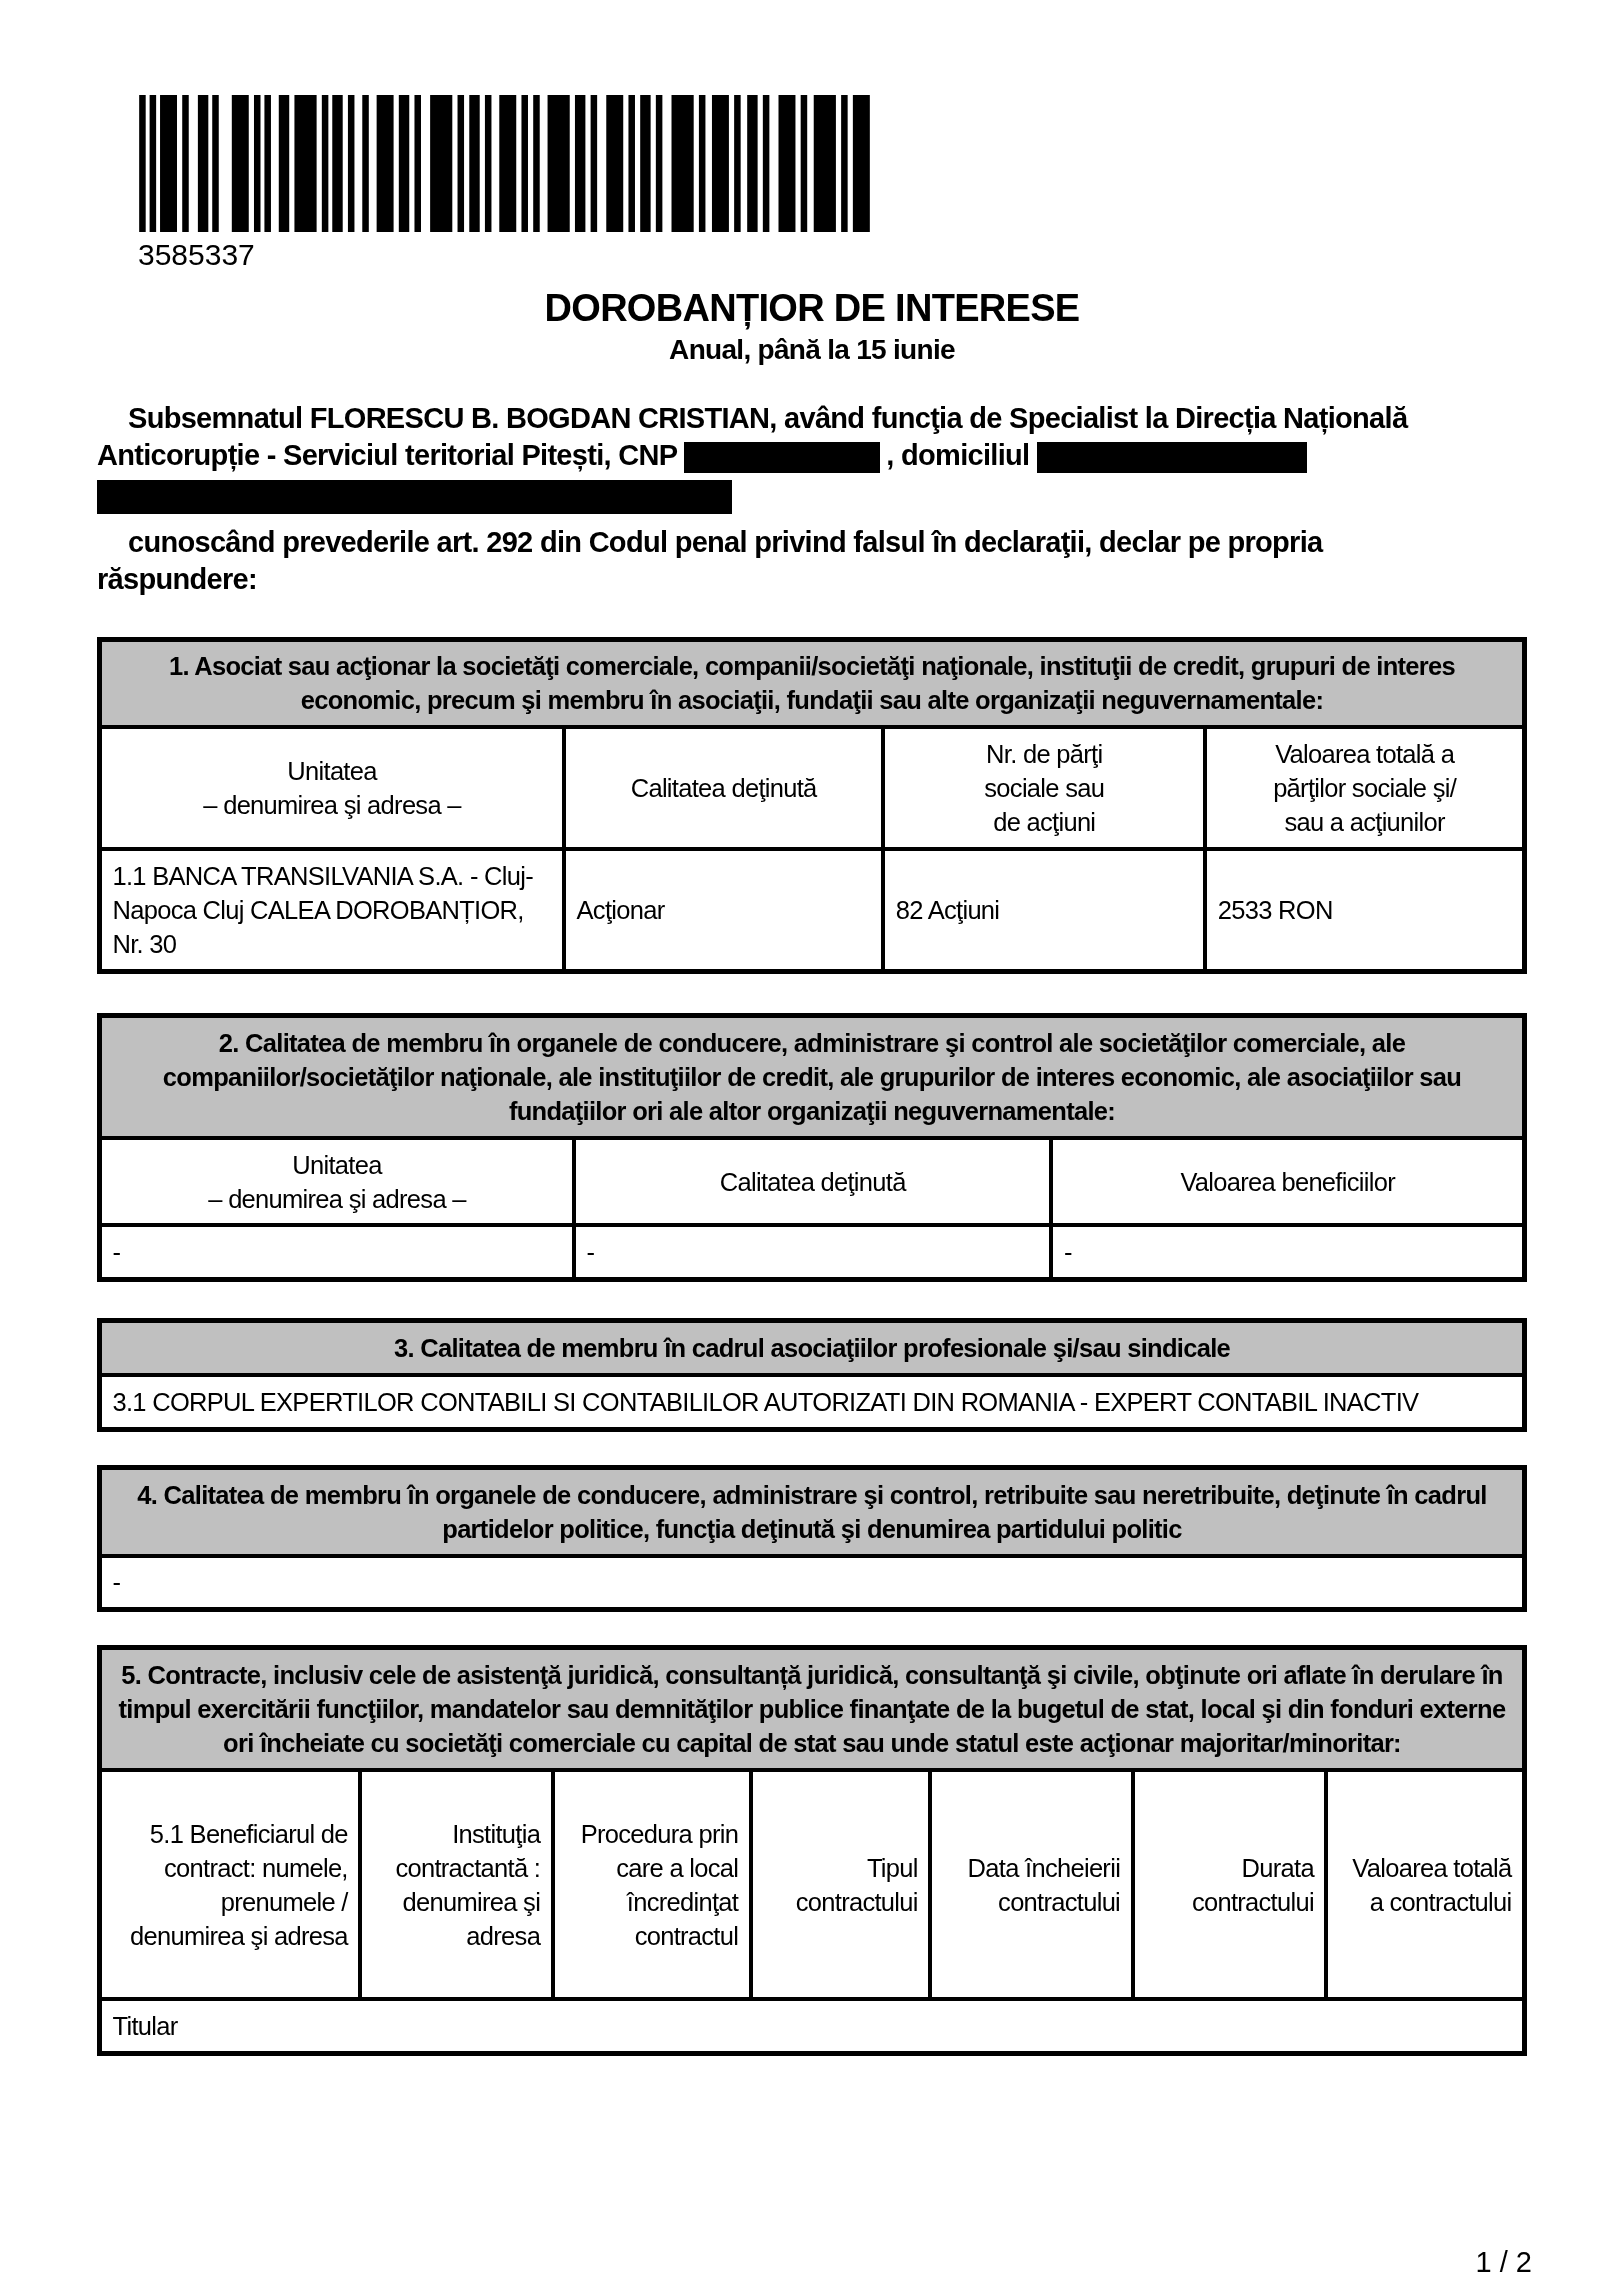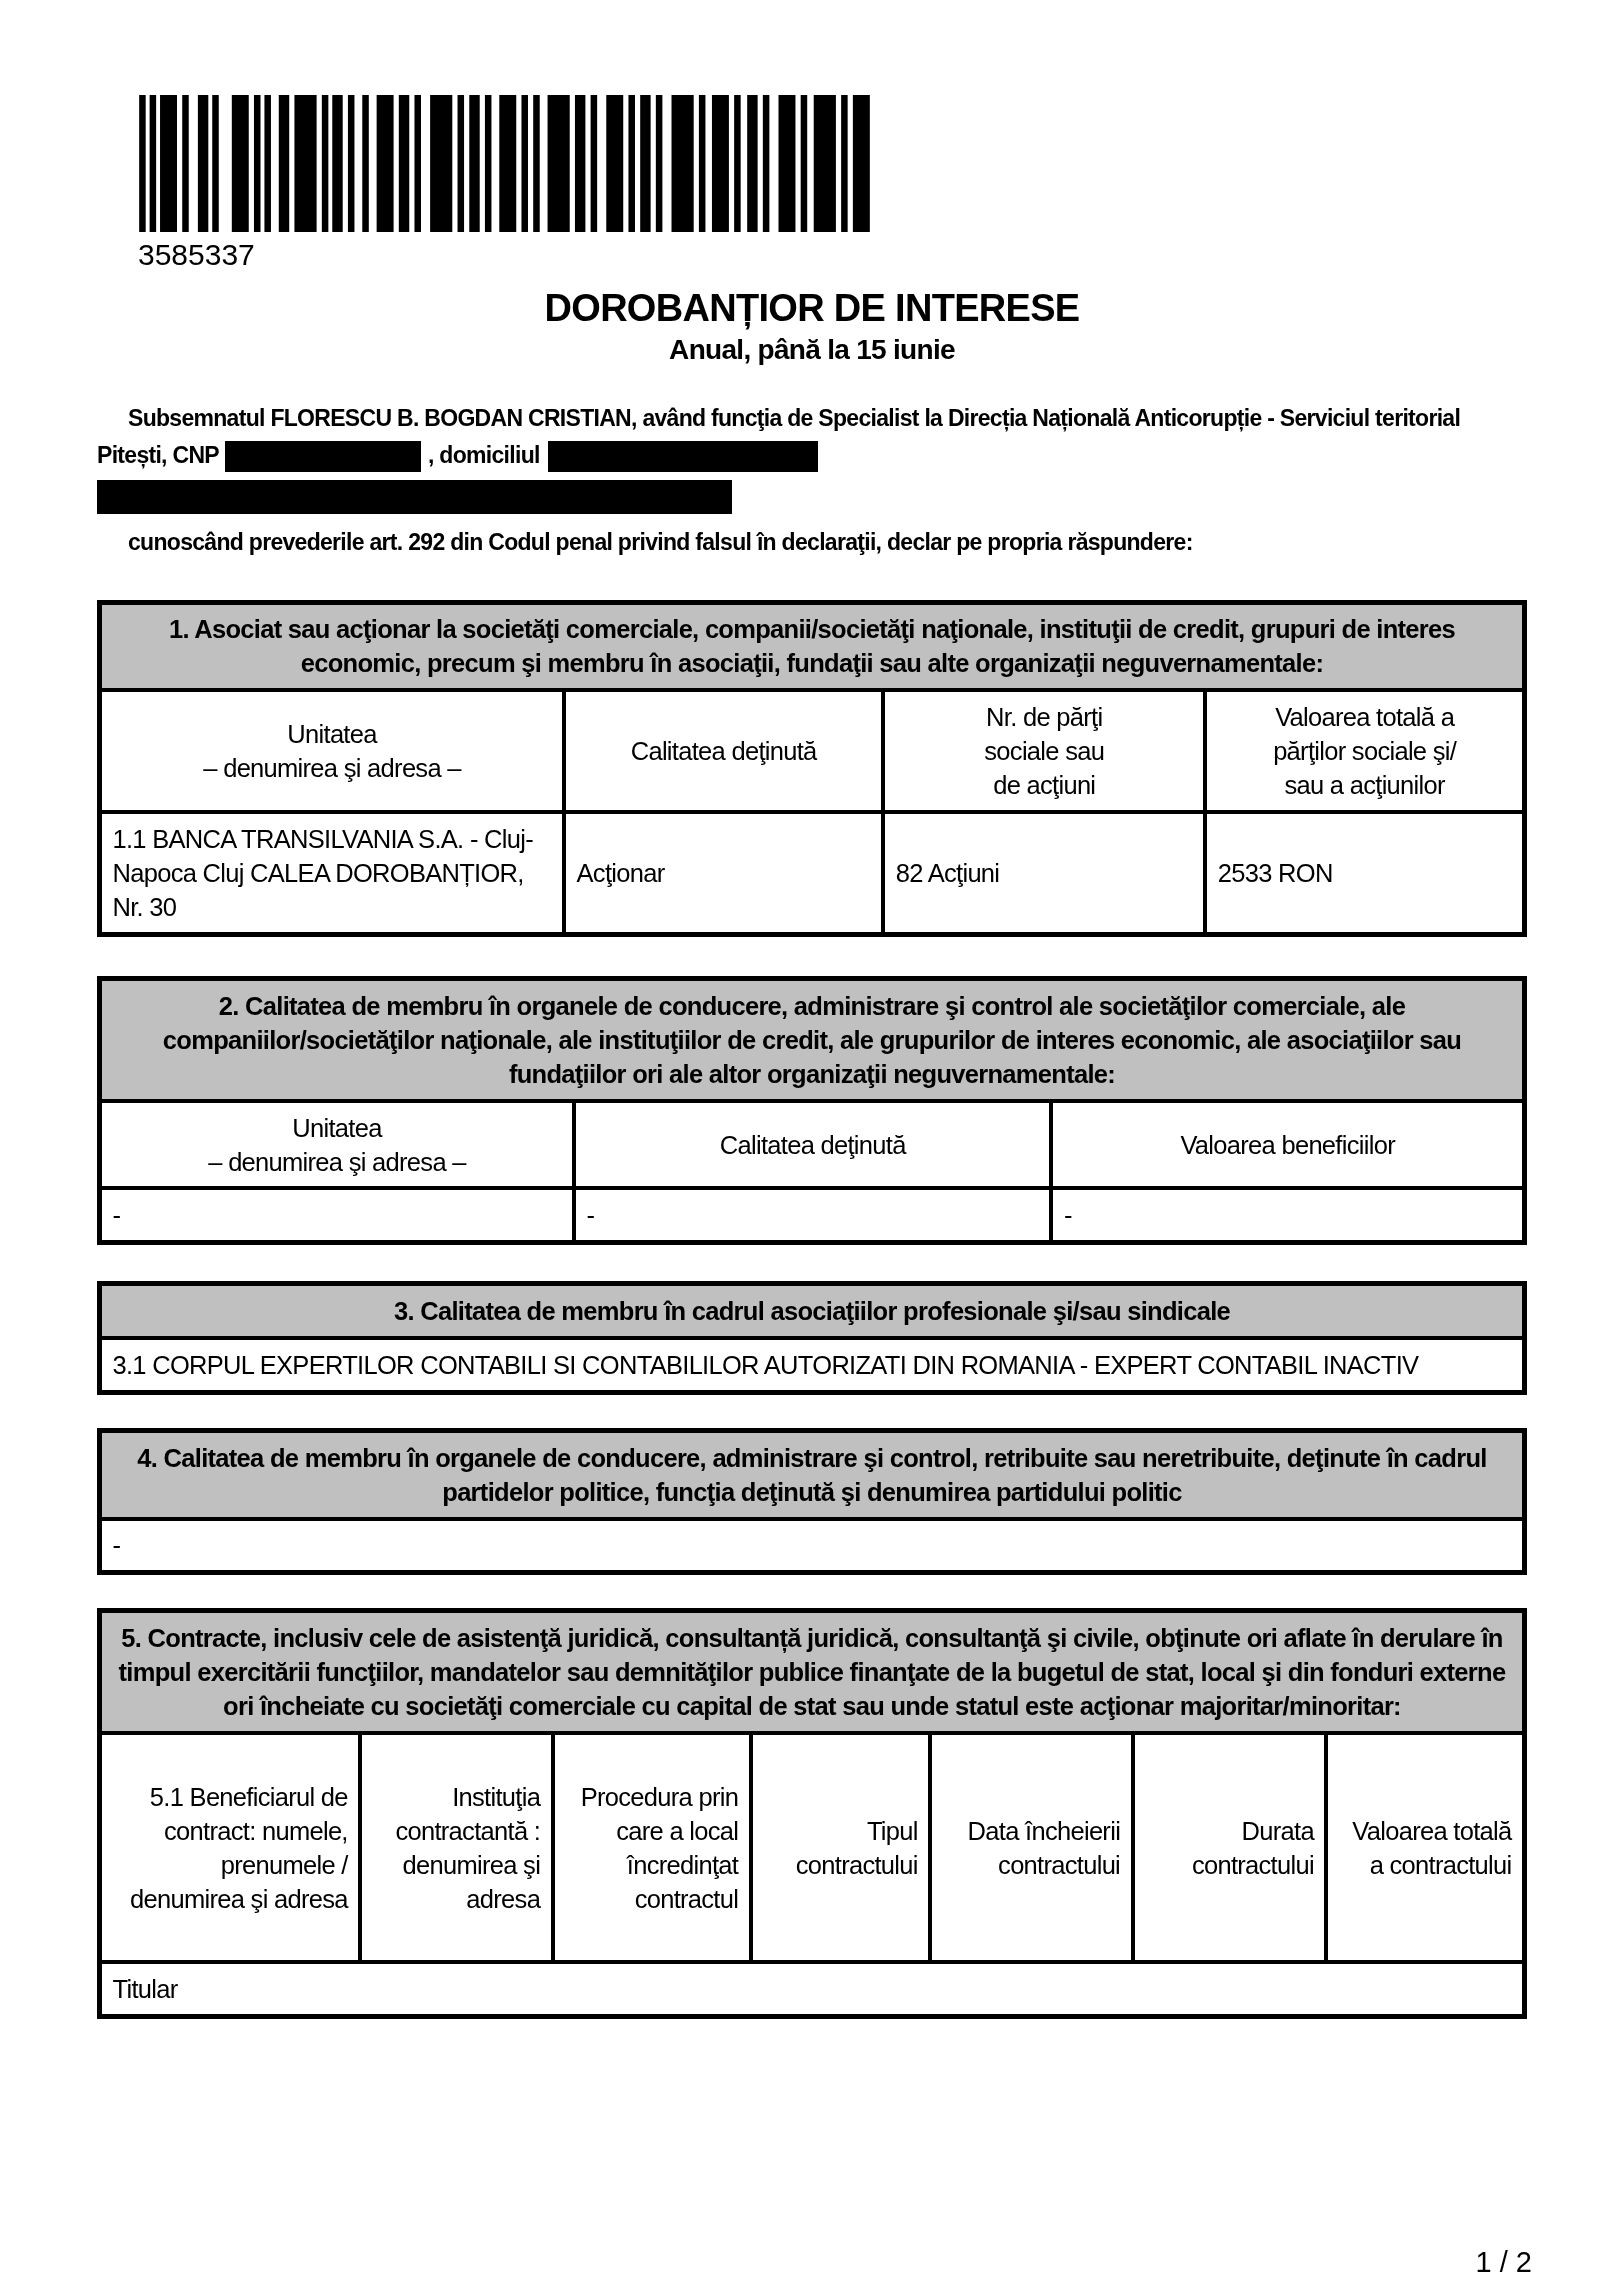--- a/index.html
+++ b/index.html
@@ -38,21 +38,21 @@
   }
   .doc-subtitle {
     text-align: center;
     font-size: 28px;
     font-weight: bold;
     line-height: 34px;
     margin-top: 2.6px;
   }
   
   .intro-p {
-    font-size: 23px;
+    font-size: 29px;
     font-weight: bold;
     line-height: 37px;
     margin: 0;
   }
   .intro-p1 { margin-top: 33px; text-indent: 31px; }
   .intro-p2 { margin-top: 9.2px; text-indent: 31px; max-width: 1335px; }
   .redact {
     display: inline-block;
     background: #000;
     height: 31px;

